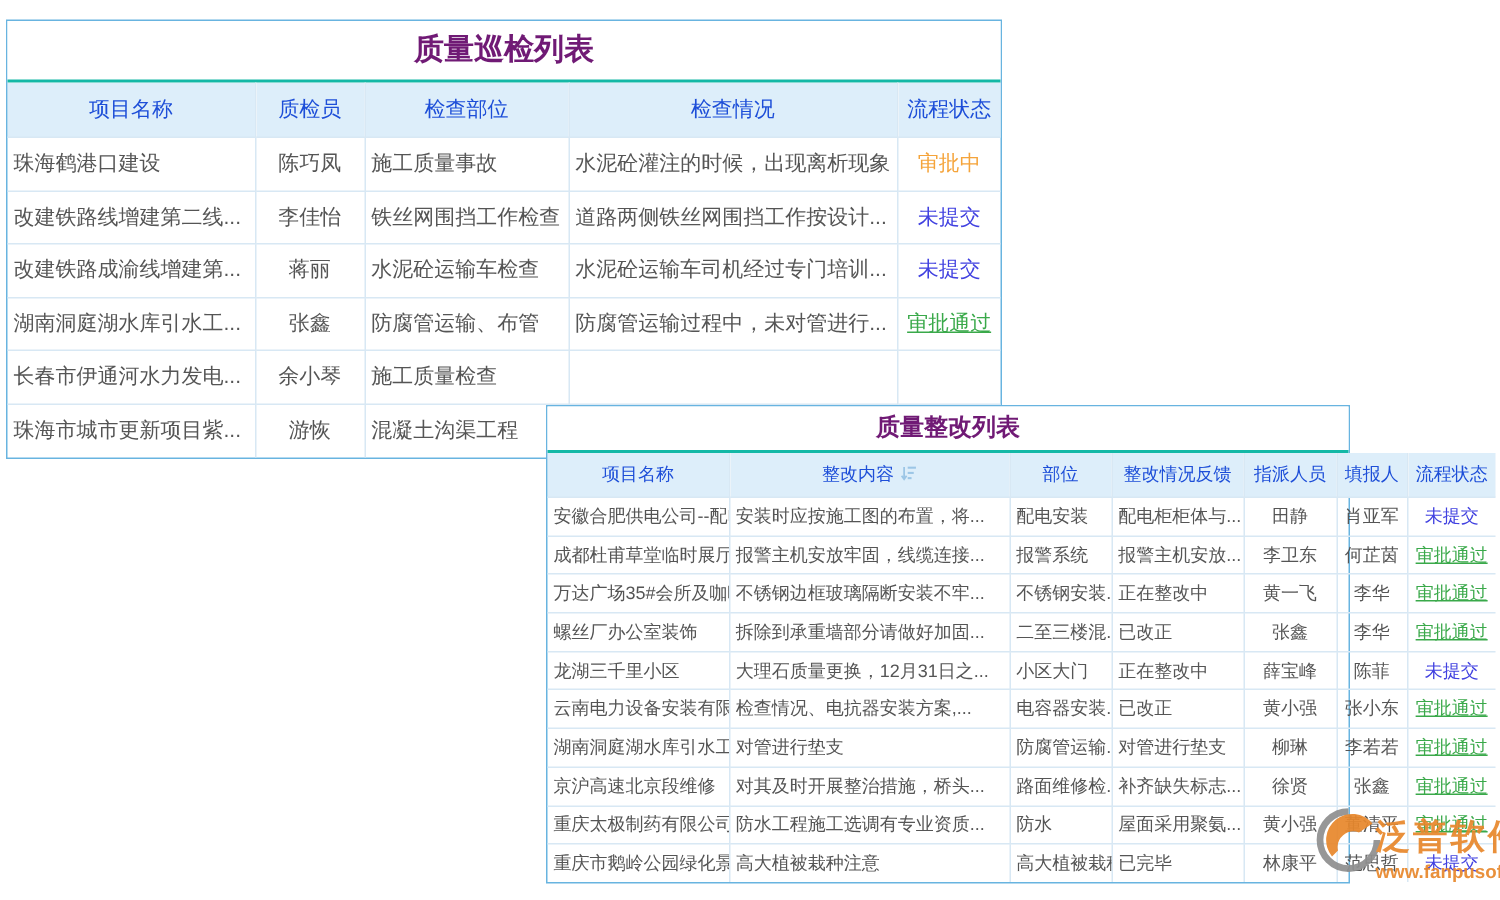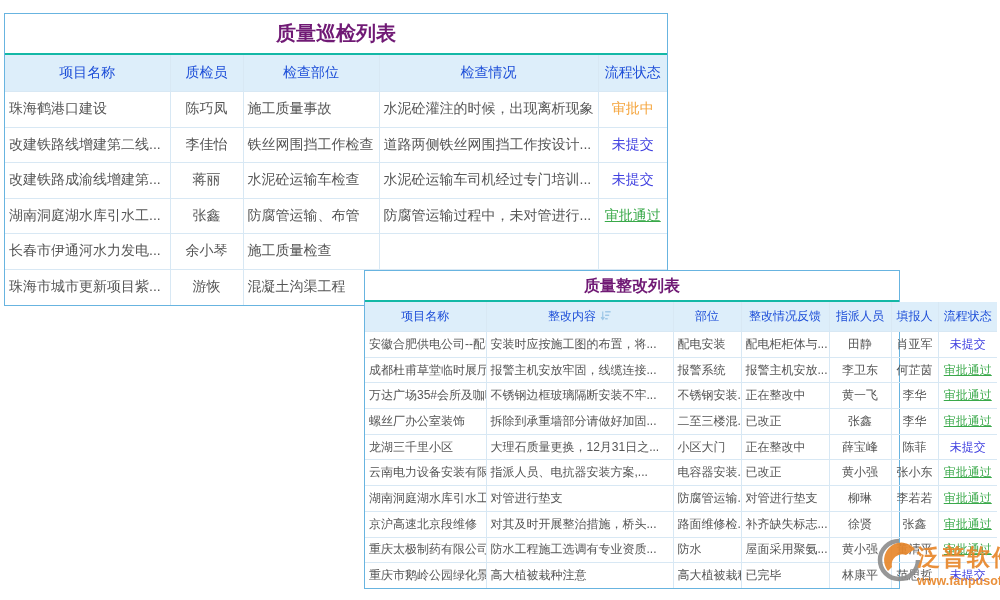--- a/index.html
+++ b/index.html
@@ -193,21 +193,21 @@
             <td class="c-link left">龙湖三千里小区</td>
             <td class="c-text left">大理石质量更换，12月31日之...</td>
             <td class="c-text left">小区大门</td>
             <td class="c-text left">正在整改中</td>
             <td class="c-link center">薛宝峰</td>
             <td class="c-link center">陈菲</td>
             <td class="c-status center" style="color: rgb(65, 65, 224);">未提交</td>
           </tr>
           <tr>
             <td class="c-link left">云南电力设备安装有限公司20...</td>
-            <td class="c-text left">指派人员、电抗器安装方案,...</td>
+            <td class="c-text left">检查情况、电抗器安装方案,...</td>
             <td class="c-text left">电容器安装...</td>
             <td class="c-text left">已改正</td>
             <td class="c-link center">黄小强</td>
             <td class="c-link center">张小东</td>
             <td class="c-status center" style="color: rgb(58, 169, 74); text-decoration: underline;">审批通过</td>
           </tr>
           <tr>
             <td class="c-link left">湖南洞庭湖水库引水工程施工标</td>
             <td class="c-text left">对管进行垫支</td>
             <td class="c-text left">防腐管运输...</td>

